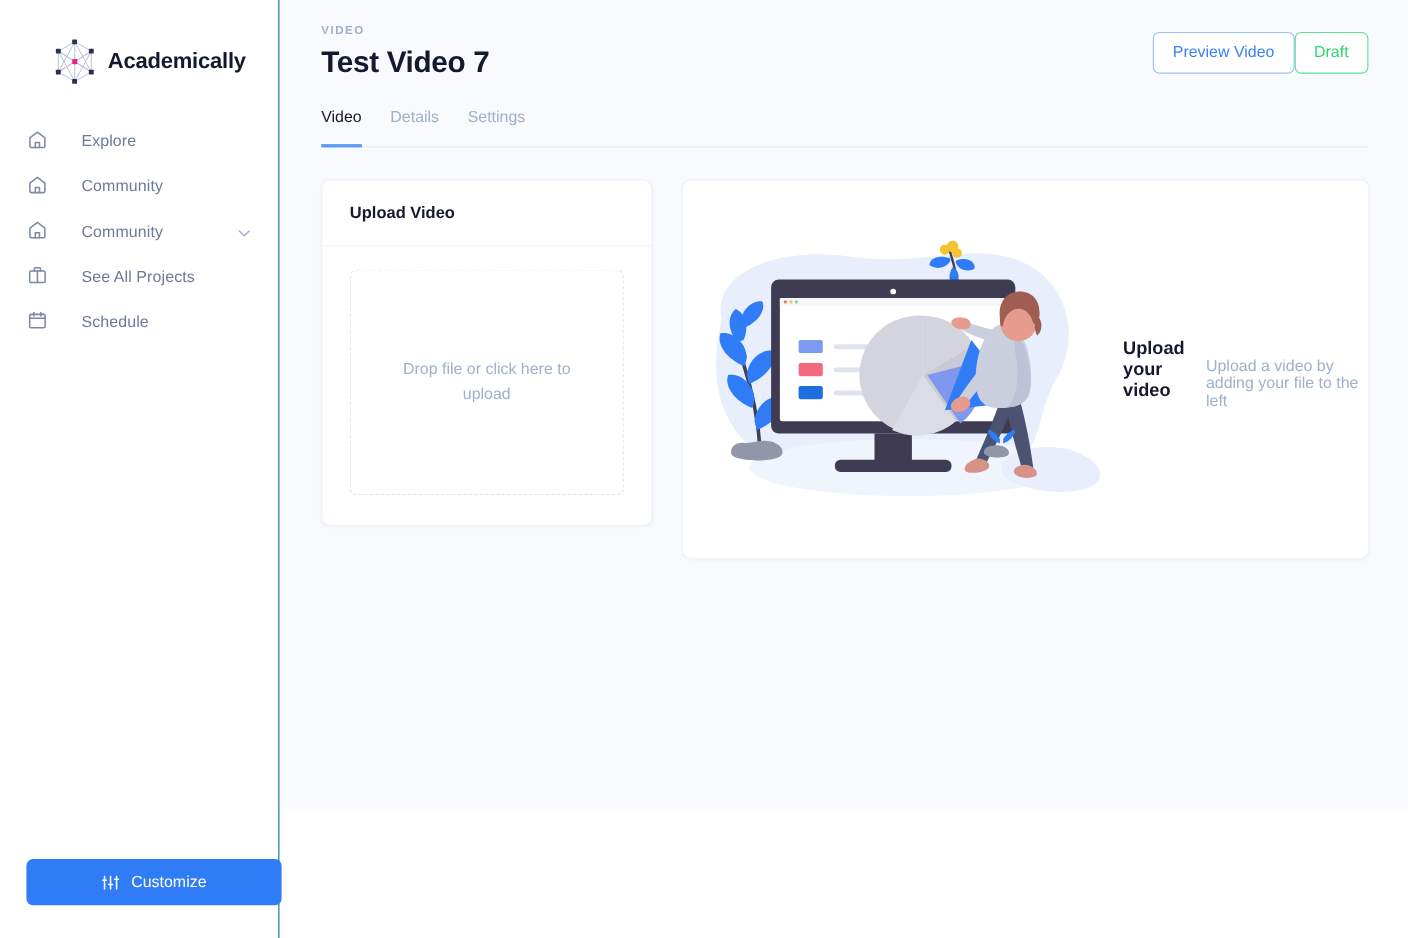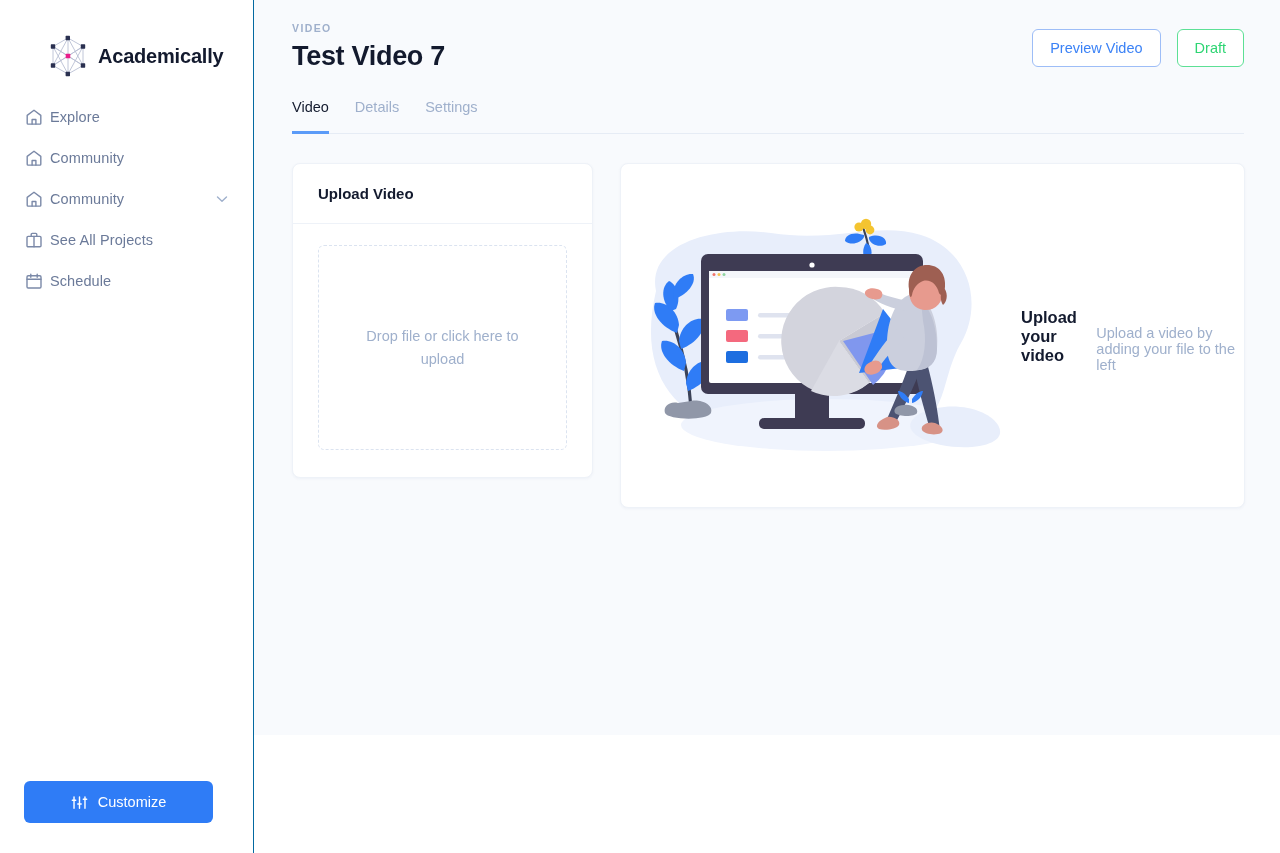--- a/index.html
+++ b/index.html
@@ -25,32 +25,32 @@
     padding: 28px 0 0 48px;
     height: 84px;
   }
   .brand-mark { width: 40px; height: 42px; flex: 0 0 40px; }
   .brand-name {
     font-size: 20px; font-weight: bold; letter-spacing: -0.2px;
     color: #131a2e;
   }
   .nav { margin-top: 12px; }
   .nav-item {
-    display: flex; align-items: center;
+    display: flex; align-items: flex-end;
     height: 41px; padding: 0 24px 0 24px;
-    gap: 6px; cursor: pointer;
+    gap: 30px; cursor: pointer;
     position: relative;
   }
   .nav-icon { width: 20px; height: 20px; flex: 0 0 20px; display:block; }
   .nav-label { font-size: 14.5px; color: #6b7a99; letter-spacing: .1px; }
   .nav-chevron { position: absolute; right: 24px; width: 14px; height: 14px; }
 
   .customize-wrap { margin-top: auto; padding: 0 24px 30px 24px; }
   .customize-btn {
-    width: 189px; height: 42px;
+    width: 232px; height: 42px;
     background: #2f7cf6;
     border: none; border-radius: 6px;
     color: #ffffff; font-size: 14.5px;
     font-family: "Liberation Sans", sans-serif;
     display: flex; align-items: center; justify-content: center;
     gap: 10px; cursor: pointer;
   }
 
   
   .main {
@@ -61,21 +61,21 @@
   }
   .topbar { display: flex; align-items: flex-start; justify-content: space-between; }
   .eyebrow {
     font-size: 10.5px; letter-spacing: 1.4px; font-weight: bold;
     color: #9fb0cc; text-transform: uppercase;
   }
   .page-title {
     font-size: 27px; font-weight: bold; color: #131a2e;
     margin-top: 7px; letter-spacing: -0.3px;
   }
-  .actions { display: flex; gap: 16px; padding-top: 7px; justify-content: center; }
+  .actions { display: flex; gap: 0; padding-top: 7px; justify-content: center; }
   .btn-outline {
     height: 38px; padding: 0 17px; border-radius: 6px;
     background: #ffffff; font-size: 14.5px; cursor: pointer;
     font-family: "Liberation Sans", sans-serif;
     display: flex; align-items: center;
   }
   .btn-preview { border: 1px solid #9dbdf7; color: #3b82f6; }
   .btn-draft { border: 1px solid #5ce095; color: #2ed573; }
 
   .tabs {

